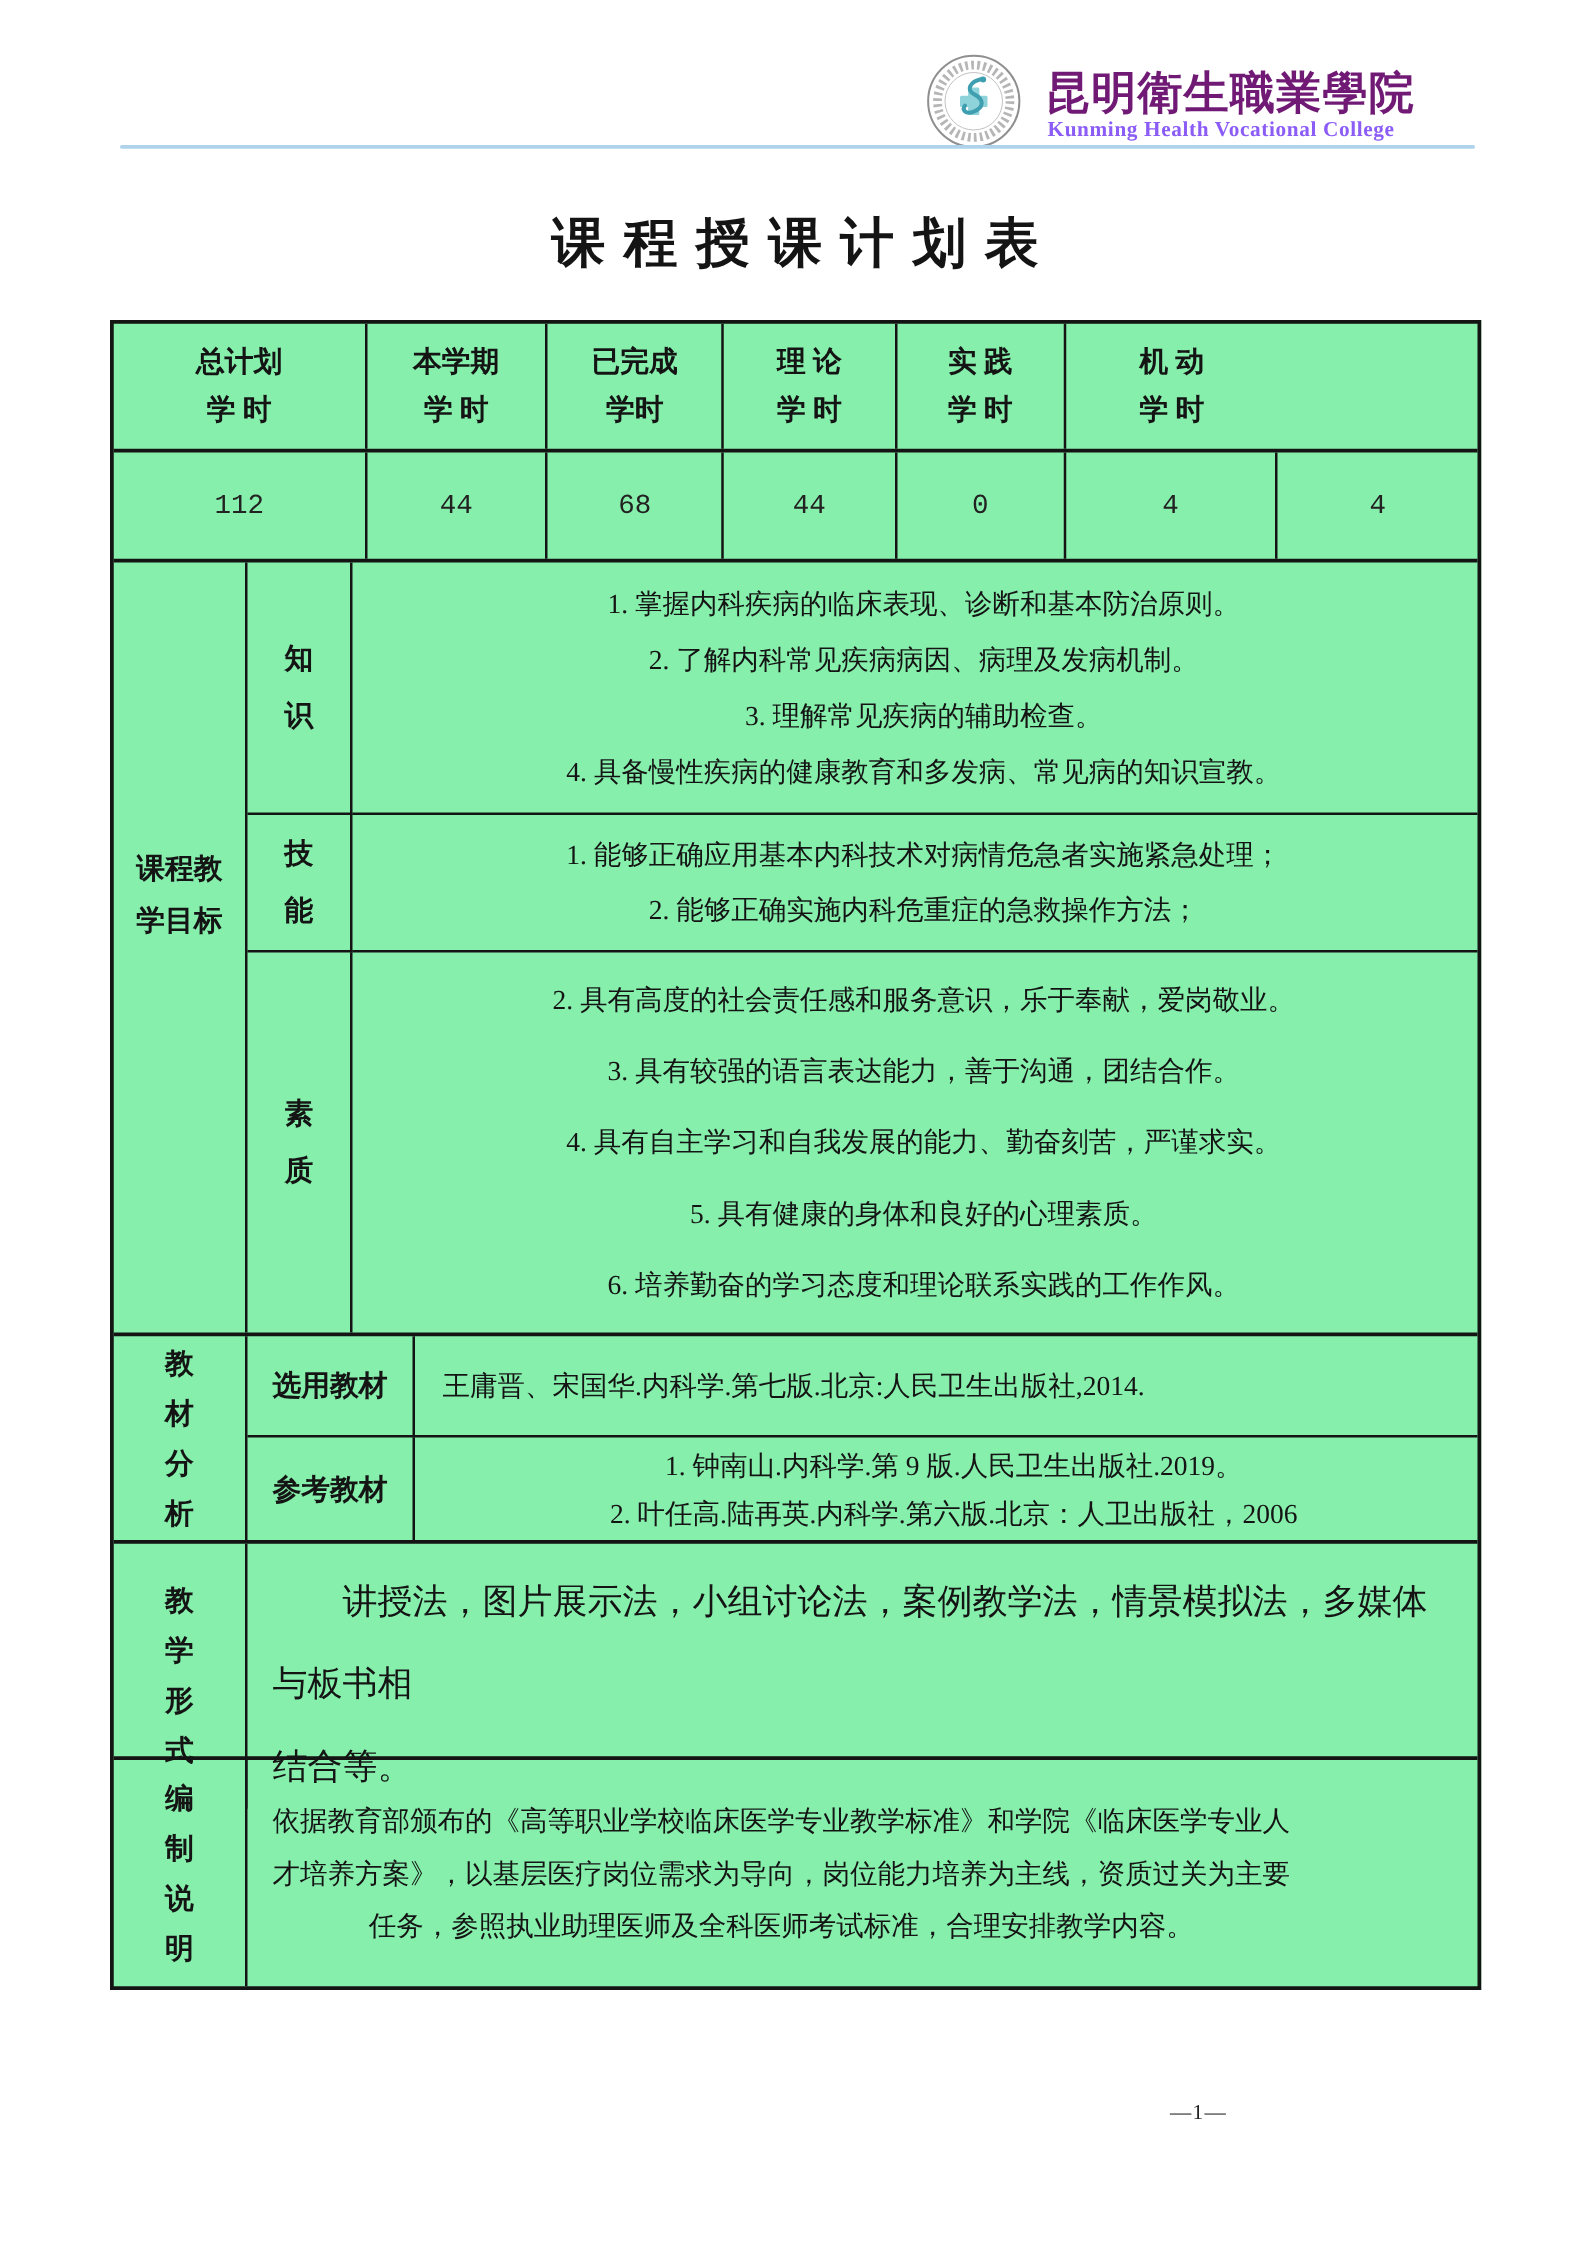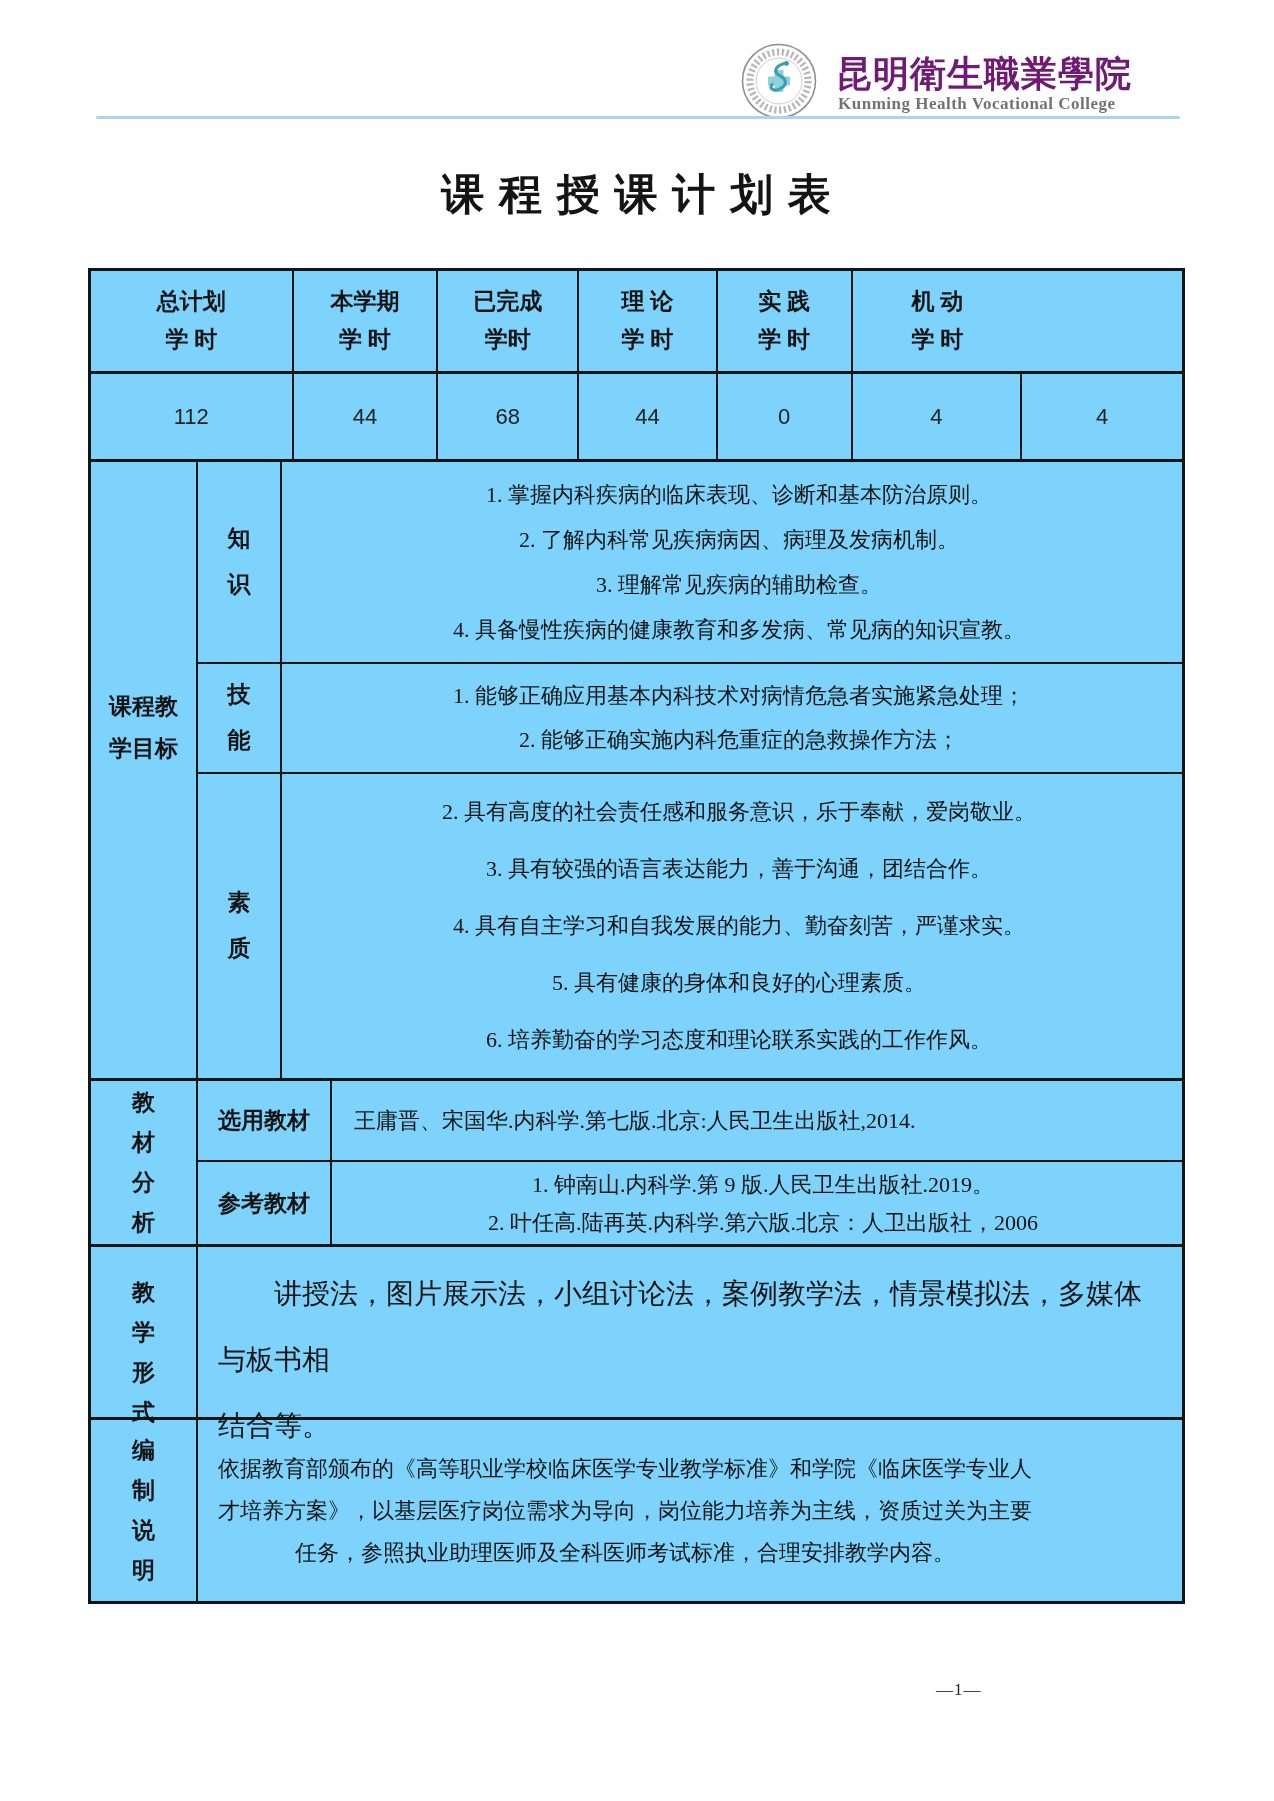--- a/index.html
+++ b/index.html
@@ -8,44 +8,44 @@
     font-family:"Liberation Serif","DejaVu Serif",serif; color:#141414; overflow:hidden;
   }
   
   .logo { position:absolute; left:740px; top:42px; width:78px; height:78px; }
   .name-zh {
     position:absolute; left:836px; top:50px; font-size:36px; font-weight:700;
     color:#701a75; letter-spacing:1px; white-space:nowrap;
   }
   .name-en {
     position:absolute; left:838px; top:94px; font-size:17px; font-weight:700;
-    color:#737373; letter-spacing:0.5px; white-space:nowrap;
+    color:#8b5cf6; letter-spacing:0.5px; white-space:nowrap;
   }
   .blue-line { position:absolute; left:96px; top:116px; width:1084px; height:3px; background:#b0d3ed; border-radius:2px; }
   
   .title {
     position:absolute; left:0; top:166px; width:100%; text-align:center;
     font-size:43px; font-weight:700; letter-spacing:2px;
   }
   
   .doc-table {
-    position:absolute; left:88px; top:268px; width:1097px;
-    border:3px solid #141414; box-sizing:border-box; background:#7dd3fc;
+    position:absolute; left:88px; top:256px; width:1097px;
+    border:3px solid #141414; box-sizing:border-box; background:#86efac;
   }
   .sec { display:grid; box-sizing:border-box; }
   .sec + .sec { border-top:3px solid #141414; }
   .cell { box-sizing:border-box; display:flex; align-items:center; justify-content:center; text-align:center; }
   .br { border-right:2px solid #141414; }
   .bb { border-bottom:2px solid #141414; }
   .pre { white-space:pre-line; }
 
   .sec-summary-h { grid-template-columns:203fr 145fr 141fr 139fr 135fr 170fr 160fr; height:100px; }
   .sec-summary-v { grid-template-columns:203fr 145fr 141fr 139fr 135fr 170fr 160fr; height:88px; }
   .hcell { font-size:23px; font-weight:700; line-height:38px; }
-  .vcell { font-size:22px; font-family:Liberation Sans, sans-serif; color:#222; }
+  .vcell { font-size:22px; font-family:Liberation Mono, monospace; color:#222; }
 
   .sec-objectives { grid-template-columns:107px 84px 1fr; grid-template-rows:202px 110px 304px; }
   .rowlabel { font-size:23px; font-weight:700; line-height:42px; }
   .sublabel { font-size:23px; font-weight:700; line-height:46px; }
   .obj-main-label { grid-row:1/4; padding-bottom:84px; }
   .items {
     display:flex; flex-direction:column; justify-content:space-around; align-items:stretch;
     padding:10px 12px 10px 26px; text-align:center; font-size:22px;
   }
   .item { white-space:nowrap; }

